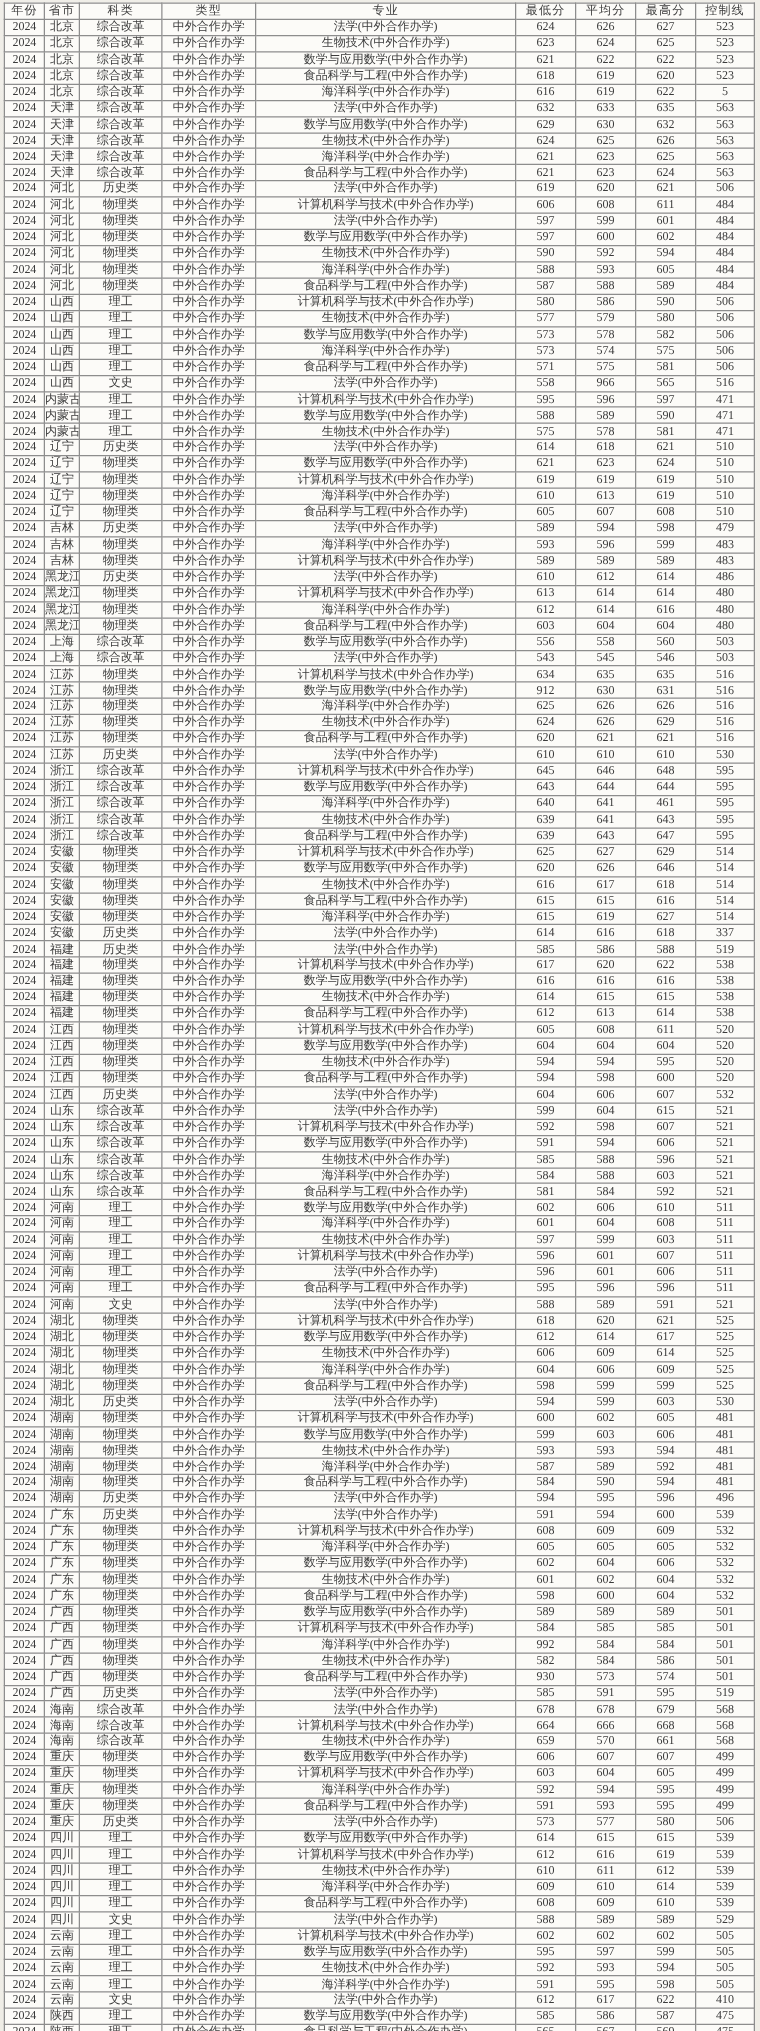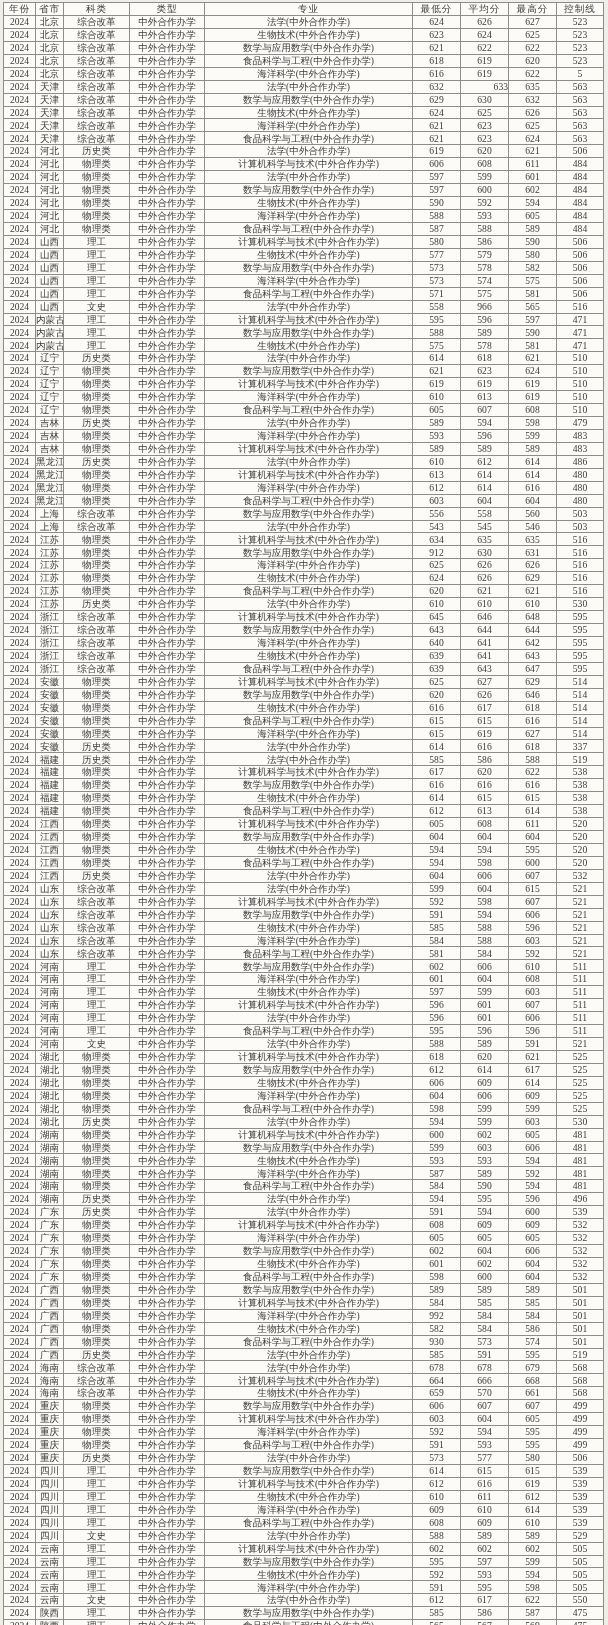--- a/index.html
+++ b/index.html
@@ -131,21 +131,21 @@
         <td style="border-color: rgb(141, 141, 141); color: rgb(59, 59, 59);">622</td>
         <td style="border-color: rgb(141, 141, 141); color: rgb(59, 59, 59);">5</td>
       </tr>
       <tr>
         <td style="border-color: rgb(141, 141, 141); color: rgb(59, 59, 59);">2024</td>
         <td style="border-color: rgb(141, 141, 141); color: rgb(59, 59, 59);">天津</td>
         <td style="border-color: rgb(141, 141, 141); color: rgb(59, 59, 59);">综合改革</td>
         <td style="border-color: rgb(141, 141, 141); color: rgb(59, 59, 59);">中外合作办学</td>
         <td style="border-color: rgb(141, 141, 141); color: rgb(59, 59, 59);">法学(中外合作办学)</td>
         <td style="border-color: rgb(141, 141, 141); color: rgb(59, 59, 59);">632</td>
-        <td style="border-color: rgb(141, 141, 141); color: rgb(59, 59, 59); text-align: right;">633</td>
+        <td style="border-color: rgb(141, 141, 141); color: rgb(59, 59, 59);">633</td>
         <td style="border-color: rgb(141, 141, 141); color: rgb(59, 59, 59);">635</td>
         <td style="border-color: rgb(141, 141, 141); color: rgb(59, 59, 59);">563</td>
       </tr>
       <tr>
         <td style="border-color: rgb(141, 141, 141); color: rgb(59, 59, 59);">2024</td>
         <td style="border-color: rgb(141, 141, 141); color: rgb(59, 59, 59);">天津</td>
         <td style="border-color: rgb(141, 141, 141); color: rgb(59, 59, 59);">综合改革</td>
         <td style="border-color: rgb(141, 141, 141); color: rgb(59, 59, 59);">中外合作办学</td>
         <td style="border-color: rgb(141, 141, 141); color: rgb(59, 59, 59);">数学与应用数学(中外合作办学)</td>
         <td style="border-color: rgb(141, 141, 141); color: rgb(59, 59, 59);">629</td>
@@ -605,21 +605,21 @@
         <td style="border-color: rgb(141, 141, 141); color: rgb(59, 59, 59);">595</td>
       </tr>
       <tr>
         <td style="border-color: rgb(141, 141, 141); color: rgb(59, 59, 59);">2024</td>
         <td style="border-color: rgb(141, 141, 141); color: rgb(59, 59, 59);">浙江</td>
         <td style="border-color: rgb(141, 141, 141); color: rgb(59, 59, 59);">综合改革</td>
         <td style="border-color: rgb(141, 141, 141); color: rgb(59, 59, 59);">中外合作办学</td>
         <td style="border-color: rgb(141, 141, 141); color: rgb(59, 59, 59);">海洋科学(中外合作办学)</td>
         <td style="border-color: rgb(141, 141, 141); color: rgb(59, 59, 59);">640</td>
         <td style="border-color: rgb(141, 141, 141); color: rgb(59, 59, 59);">641</td>
-        <td style="border-color: rgb(141, 141, 141); color: rgb(59, 59, 59);">642</td>
+        <td style="border-color: rgb(141, 141, 141); color: rgb(59, 59, 59);">461</td>
         <td style="border-color: rgb(141, 141, 141); color: rgb(59, 59, 59);">595</td>
       </tr>
       <tr>
         <td style="border-color: rgb(141, 141, 141); color: rgb(59, 59, 59);">2024</td>
         <td style="border-color: rgb(141, 141, 141); color: rgb(59, 59, 59);">浙江</td>
         <td style="border-color: rgb(141, 141, 141); color: rgb(59, 59, 59);">综合改革</td>
         <td style="border-color: rgb(141, 141, 141); color: rgb(59, 59, 59);">中外合作办学</td>
         <td style="border-color: rgb(141, 141, 141); color: rgb(59, 59, 59);">生物技术(中外合作办学)</td>
         <td style="border-color: rgb(141, 141, 141); color: rgb(59, 59, 59);">639</td>
         <td style="border-color: rgb(141, 141, 141); color: rgb(59, 59, 59);">641</td>
@@ -1420,21 +1420,21 @@
       </tr>
       <tr>
         <td style="border-color: rgb(141, 141, 141); color: rgb(59, 59, 59);">2024</td>
         <td style="border-color: rgb(141, 141, 141); color: rgb(59, 59, 59);">云南</td>
         <td style="border-color: rgb(141, 141, 141); color: rgb(59, 59, 59);">文史</td>
         <td style="border-color: rgb(141, 141, 141); color: rgb(59, 59, 59);">中外合作办学</td>
         <td style="border-color: rgb(141, 141, 141); color: rgb(59, 59, 59);">法学(中外合作办学)</td>
         <td style="border-color: rgb(141, 141, 141); color: rgb(59, 59, 59);">612</td>
         <td style="border-color: rgb(141, 141, 141); color: rgb(59, 59, 59);">617</td>
         <td style="border-color: rgb(141, 141, 141); color: rgb(59, 59, 59);">622</td>
-        <td style="border-color: rgb(141, 141, 141); color: rgb(59, 59, 59);">550</td>
+        <td style="border-color: rgb(141, 141, 141); color: rgb(59, 59, 59);">410</td>
       </tr>
       <tr>
         <td style="border-color: rgb(141, 141, 141); color: rgb(59, 59, 59);">2024</td>
         <td style="border-color: rgb(141, 141, 141); color: rgb(59, 59, 59);">陕西</td>
         <td style="border-color: rgb(141, 141, 141); color: rgb(59, 59, 59);">理工</td>
         <td style="border-color: rgb(141, 141, 141); color: rgb(59, 59, 59);">中外合作办学</td>
         <td style="border-color: rgb(141, 141, 141); color: rgb(59, 59, 59);">数学与应用数学(中外合作办学)</td>
         <td style="border-color: rgb(141, 141, 141); color: rgb(59, 59, 59);">585</td>
         <td style="border-color: rgb(141, 141, 141); color: rgb(59, 59, 59);">586</td>
         <td style="border-color: rgb(141, 141, 141); color: rgb(59, 59, 59);">587</td>

